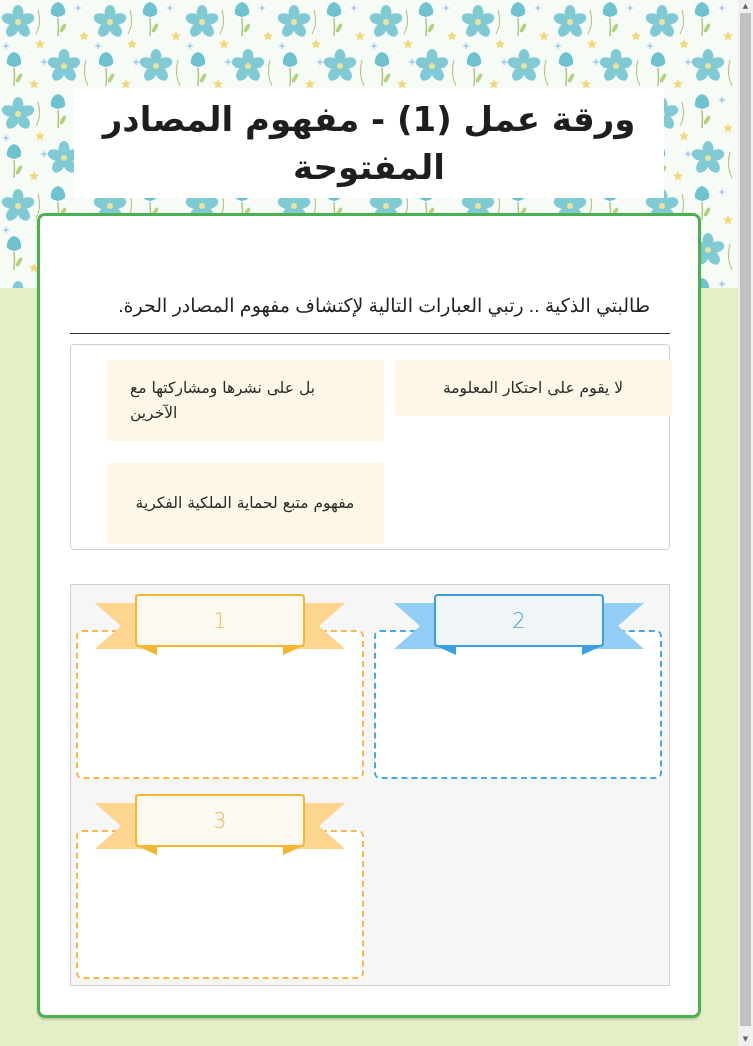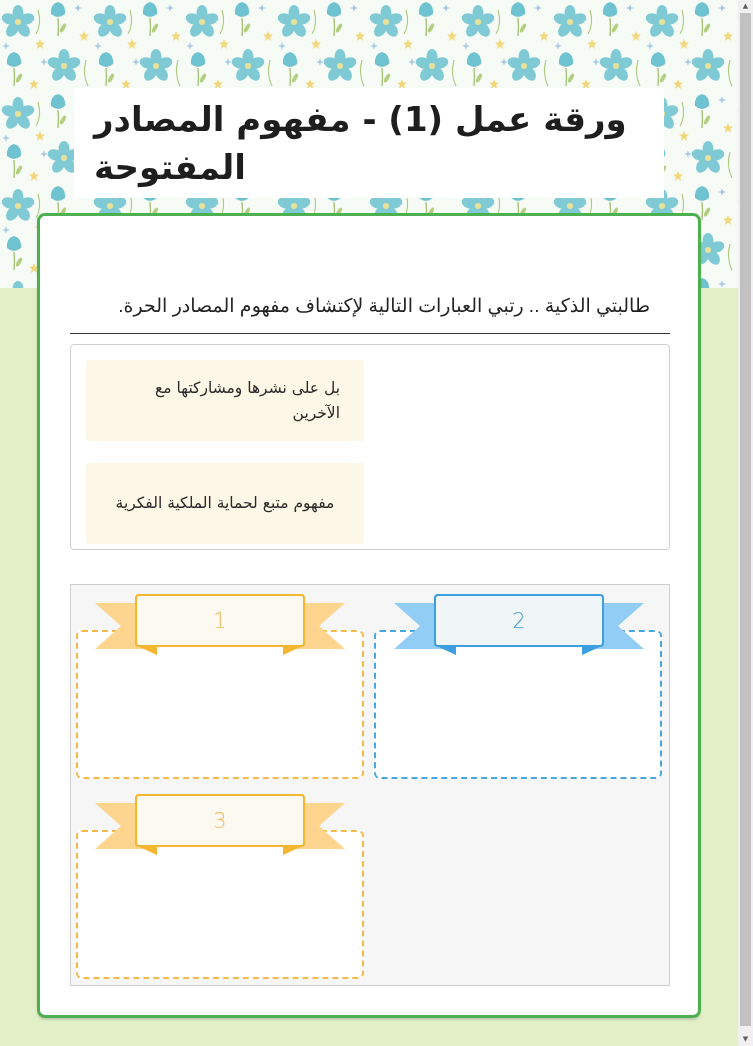--- a/index.html
+++ b/index.html
@@ -12,21 +12,21 @@
     .floral-bg {
       position: absolute; left: 0; top: 0; width: 738px; height: 288px;
       background-color: #f6fbf6;
       overflow: hidden;
     }
     .floral-bg svg { display: block; }
     .title-box {
       position: absolute; left: 74px; top: 88px; width: 590px; height: 110px;
       background: #ffffff;
       display: flex; align-items: center; justify-content: center;
-      text-align: left;
+      text-align: center;
     }
     .title-text {
       font-family: "DejaVu Sans", sans-serif;
       font-size: 34px; line-height: 48px; color: #1e1e1e;
       direction: rtl; padding: 0 20px;
     }
     .card {
       position: absolute; left: 37px; top: 213px; width: 664px; height: 805px;
       background: #ffffff;
       border: 3px solid #4caf50;
@@ -45,25 +45,25 @@
       background: #333;
     }
     .source-box {
       position: absolute; left: 30px; top: 128px; width: 600px; height: 206px;
       border: 1px solid #cfcfcf; border-radius: 4px; background: #fff;
     }
     .chip {
       position: absolute; width: 278px;
       background: #fcf7e6;
       border-radius: 3px;
-      direction: rtl; text-align: right;
+      direction: rtl; text-align: left;
       font-family: "DejaVu Sans", sans-serif;
       font-size: 15.5px; line-height: 25px; color: #2a2a2a;
       display: flex; align-items: center; justify-content: center;
-      padding: 0 24px; cursor: grab;
+      padding: 0 24px; cursor: grab; margin-left: 20px;
     }
     .targets {
       position: absolute; left: 30px; top: 368px; width: 600px; height: 402px;
       background: #f6f6f6; border: 1px solid #cfcfcf;
     }
     .drop {
       position: absolute; width: 288px; height: 149px;
       border: 2px dashed; border-radius: 6px; background: #fff;
     }
     .drop.orange { border-color: #f5b84a; }
@@ -137,20 +137,23 @@
 
 <div class="title-box">
   <h1 class="title-text">ورقة عمل (1) - مفهوم المصادر المفتوحة</h1>
 </div>
 
 <div class="card">
   <p class="instruction">طالبتي الذكية .. رتبي العبارات التالية لإكتشاف مفهوم المصادر الحرة.</p>
   <div class="divider"></div>
 
   <div class="source-box">
+    <div class="chip" style="left:303px; top:15px; height:56px;">
+      <span>لا يقوم على احتكار المعلومة</span>
+    </div>
     <div class="chip" style="left:15px; top:15px; height:81px;">
       <span>بل على نشرها ومشاركتها مع الآخرين</span>
     </div>
     <div class="chip" style="left:15px; top:118px; height:81px;">
       <span>مفهوم متبع لحماية الملكية الفكرية</span>
     </div>
   </div>
 
   <div class="targets">
 

